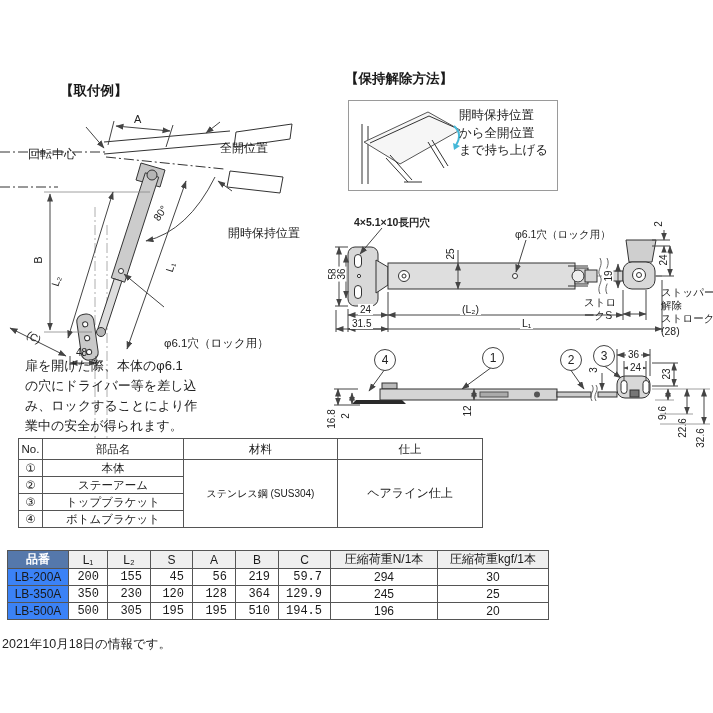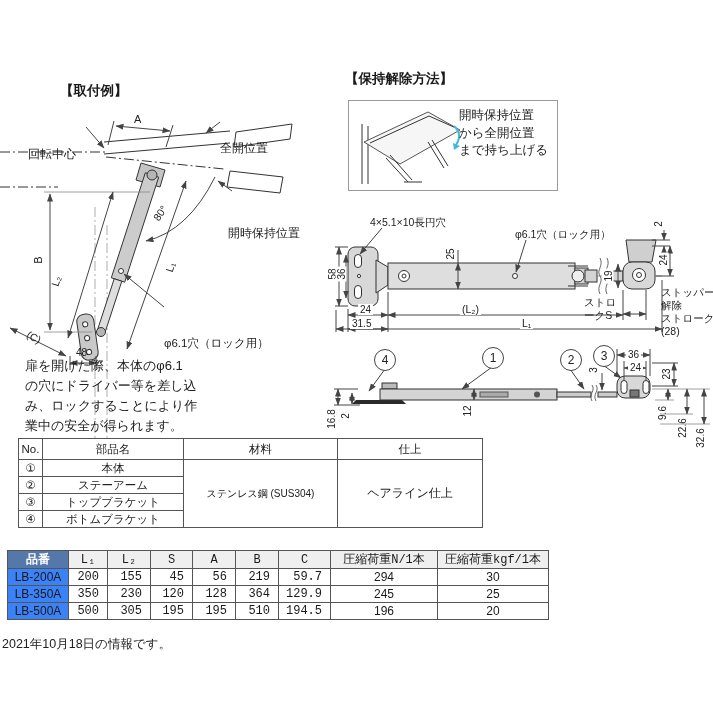--- a/index.html
+++ b/index.html
@@ -25,21 +25,21 @@
   .circ{position:absolute;width:20px;height:20px;border:1.2px solid #444;border-radius:50%;
         background:#fff;font-size:12px;line-height:20px;text-align:center;color:#222;}
   table{position:absolute;border-collapse:collapse;table-layout:fixed;background:#fff;}
   .t1{border:1.5px solid #555;}
   .t1 th,.t1 td{border:1px solid #555;font-weight:normal;text-align:center;
         padding:0 2px;font-size:11.5px;height:16px;overflow:hidden;white-space:nowrap;}
   .t1 th{height:20px;}
   .t2{border:1.8px solid #444;}
   .t2 th,.t2 td{border:1px solid #555;font-weight:normal;text-align:center;
         padding:0;font-size:12px;height:16px;overflow:hidden;white-space:nowrap;}
-  .t2 th{height:17px;background:#efefef;font-family:Liberation Mono, monospace;}
+  .t2 th{height:17px;background:#efefef;}
   .t2 th.pn{background:#5578ab;color:#fff;font-weight:bold;}
   .t2 td.model{background:#3b82f6;}
   .t2 td.num{text-align:right;padding-right:8px;font-family:Liberation Mono, monospace;}
   .foot{position:absolute;font-size:12.5px;white-space:nowrap;color:#222;}
   svg{display:block;overflow:visible;}
   .dim-line{stroke:#444;stroke-width:1;fill:none;}
   .part-line{stroke:#333;stroke-width:1;fill:none;}
 </style>
 </head>
 <body>
@@ -194,21 +194,21 @@
         <line class="dim-line" x1="340" y1="36" x2="340" y2="66" marker-start="url(#mb)" marker-end="url(#mb)"></line>
         <path class="dim-line" d="M293,80 V110 M316,80 V110"></path>
         <line class="dim-line" x1="293" y1="104" x2="316" y2="104" marker-start="url(#mb)" marker-end="url(#mb)"></line>
         <path class="dim-line" d="M6,100 V122 M18,99 V122 M58,82 V122 M332,70 V122"></path>
         <line class="dim-line" x1="18" y1="105" x2="58" y2="105" marker-start="url(#mb)" marker-end="url(#mb)"></line>
         <line class="dim-line" x1="6" y1="119" x2="58" y2="119" marker-start="url(#mb)" marker-end="url(#mb)"></line>
         <line class="dim-line" x1="58" y1="105" x2="293" y2="105" marker-start="url(#mb)" marker-end="url(#mb)"></line>
         <line class="dim-line" x1="18" y1="119" x2="332" y2="119" marker-start="url(#mb)" marker-end="url(#mb)"></line>
       </g>
     </svg>
-    <span class="dl" style="left:40px;top:6px;font-size:10.5px;">4×5.1×10長円穴</span>
+    <span class="dl" style="left:24px;top:6px;font-size:10.5px;font-weight:bold;">4×5.1×10長円穴</span>
     <span class="dl" style="left:185px;top:18px;font-size:10.5px;">φ6.1穴（ロック用）</span>
     <span class="rl" style="left:2px;top:64px;">58</span>
     <span class="rl bg" style="left:11px;top:64px;">36</span>
     <span class="rl" style="left:120px;top:44px;">25</span>
     <span class="rl bg" style="left:278px;top:66px;">19</span>
     <span class="rl" style="left:328px;top:14px;">2</span>
     <span class="rl bg" style="left:333px;top:50px;">24</span>
     <span class="dl bg" style="left:28px;top:94px;">24</span>
     <span class="dl bg" style="left:20px;top:108px;">31.5</span>
     <span class="dl bg" style="left:130px;top:93px;font-size:10.5px;">(L₂)</span>

